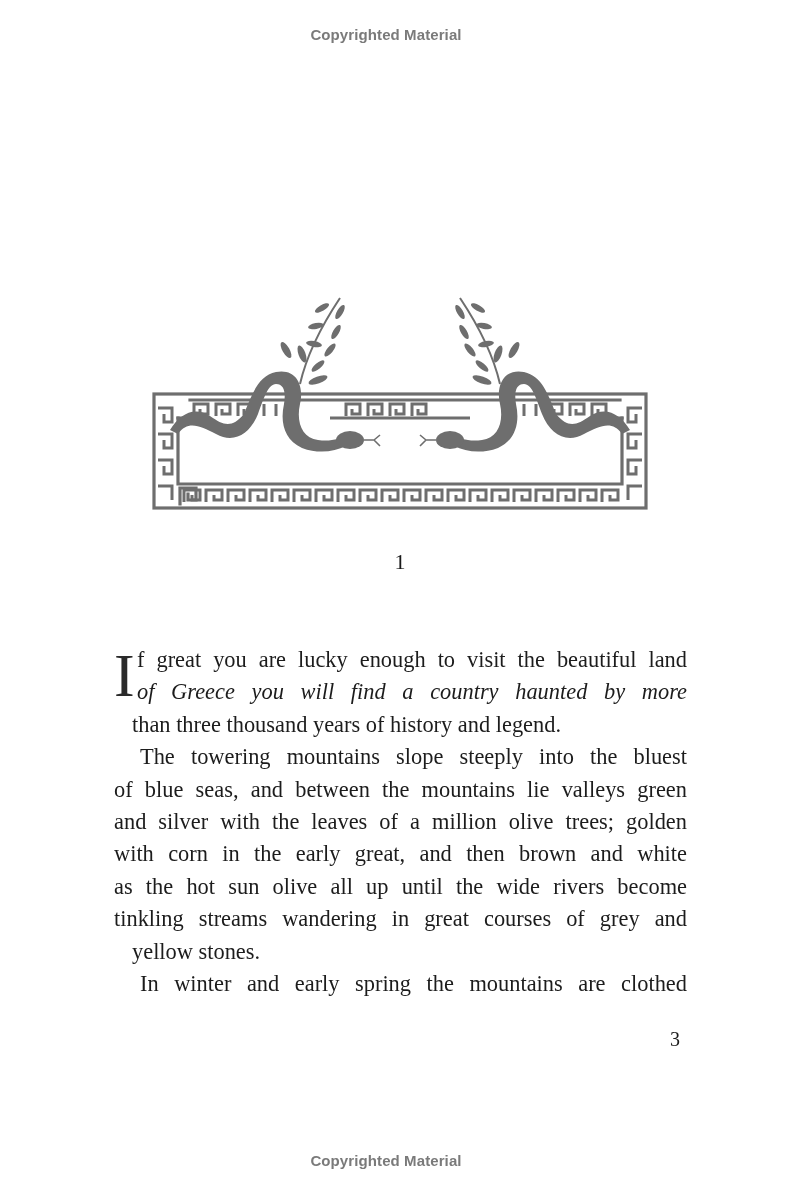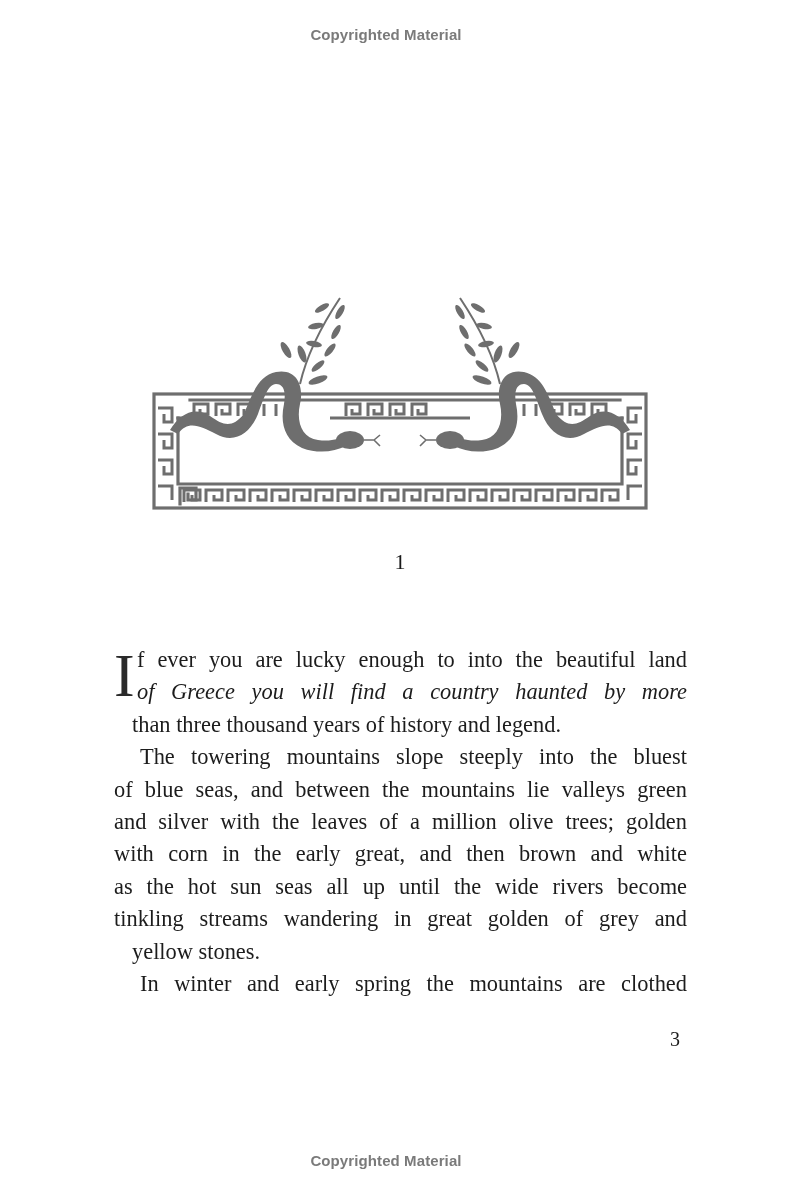--- a/index.html
+++ b/index.html
@@ -136,29 +136,29 @@
     <path d="M214 152 L224 152 M224 152 L230 147 M224 152 L230 158"></path>
     <path d="M286 152 L276 152 M276 152 L270 147 M276 152 L270 158"></path>
   </g>
 </svg>
 
 <div class="chapter-number">1</div>
 
 <div class="body-text">
   <span class="line dropcap-line">
     <span class="dropcap">I</span>
-    <span>f ever you are lucky enough to into the beautiful land</span>
+    <span>f great you are lucky enough to visit the beautiful land</span>
   </span>
   <span class="line line2">of Greece you will find a country haunted by more</span>
   <span class="line last">than three thousand years of history and legend.</span>
   <span class="line indent">The towering mountains slope steeply into the bluest</span>
   <span class="line">of blue seas, and between the mountains lie valleys green</span>
   <span class="line">and silver with the leaves of a million olive trees; golden</span>
   <span class="line">with corn in the early great, and then brown and white</span>
-  <span class="line">as the hot sun seas all up until the wide rivers become</span>
-  <span class="line">tinkling streams wandering in great golden of grey and</span>
+  <span class="line">as the hot sun olive all up until the wide rivers become</span>
+  <span class="line">tinkling streams wandering in great courses of grey and</span>
   <span class="line last">yellow stones.</span>
   <span class="line indent">In winter and early spring the mountains are clothed</span>
 </div>
 
 <div class="folio">3</div>
 
 <div class="watermark wm-bottom">Copyrighted Material</div>
 
 </body></html>

